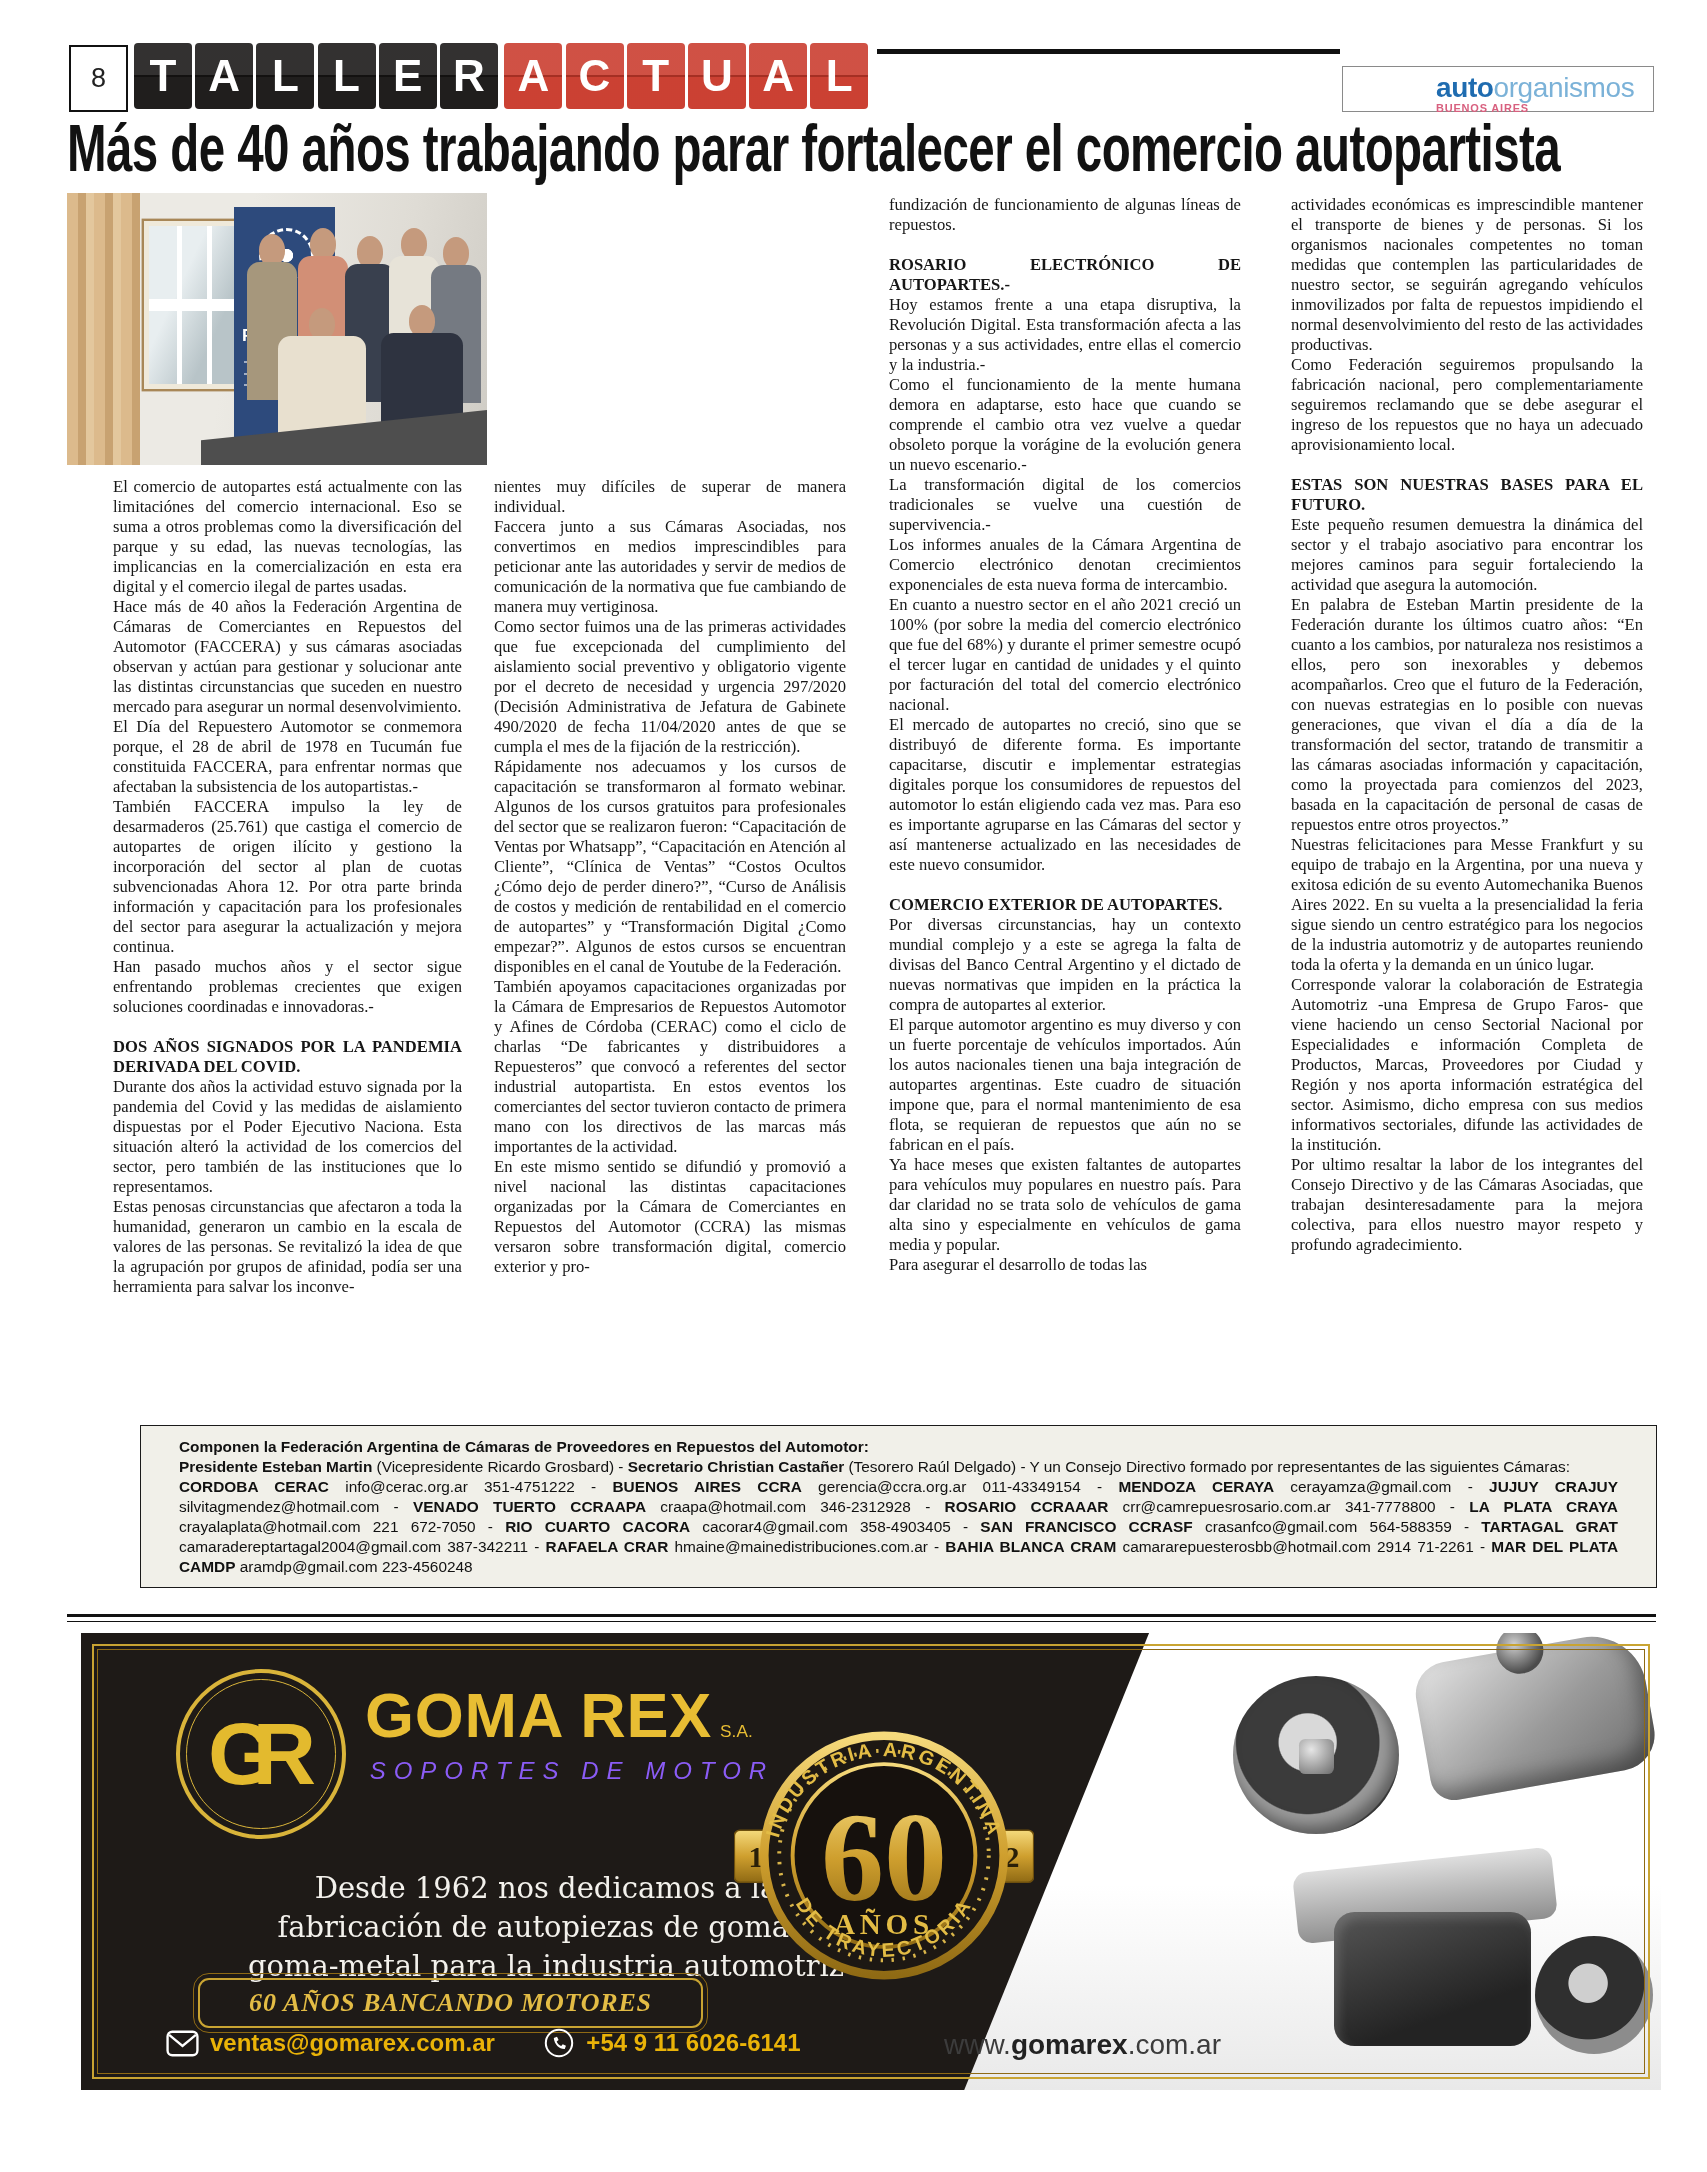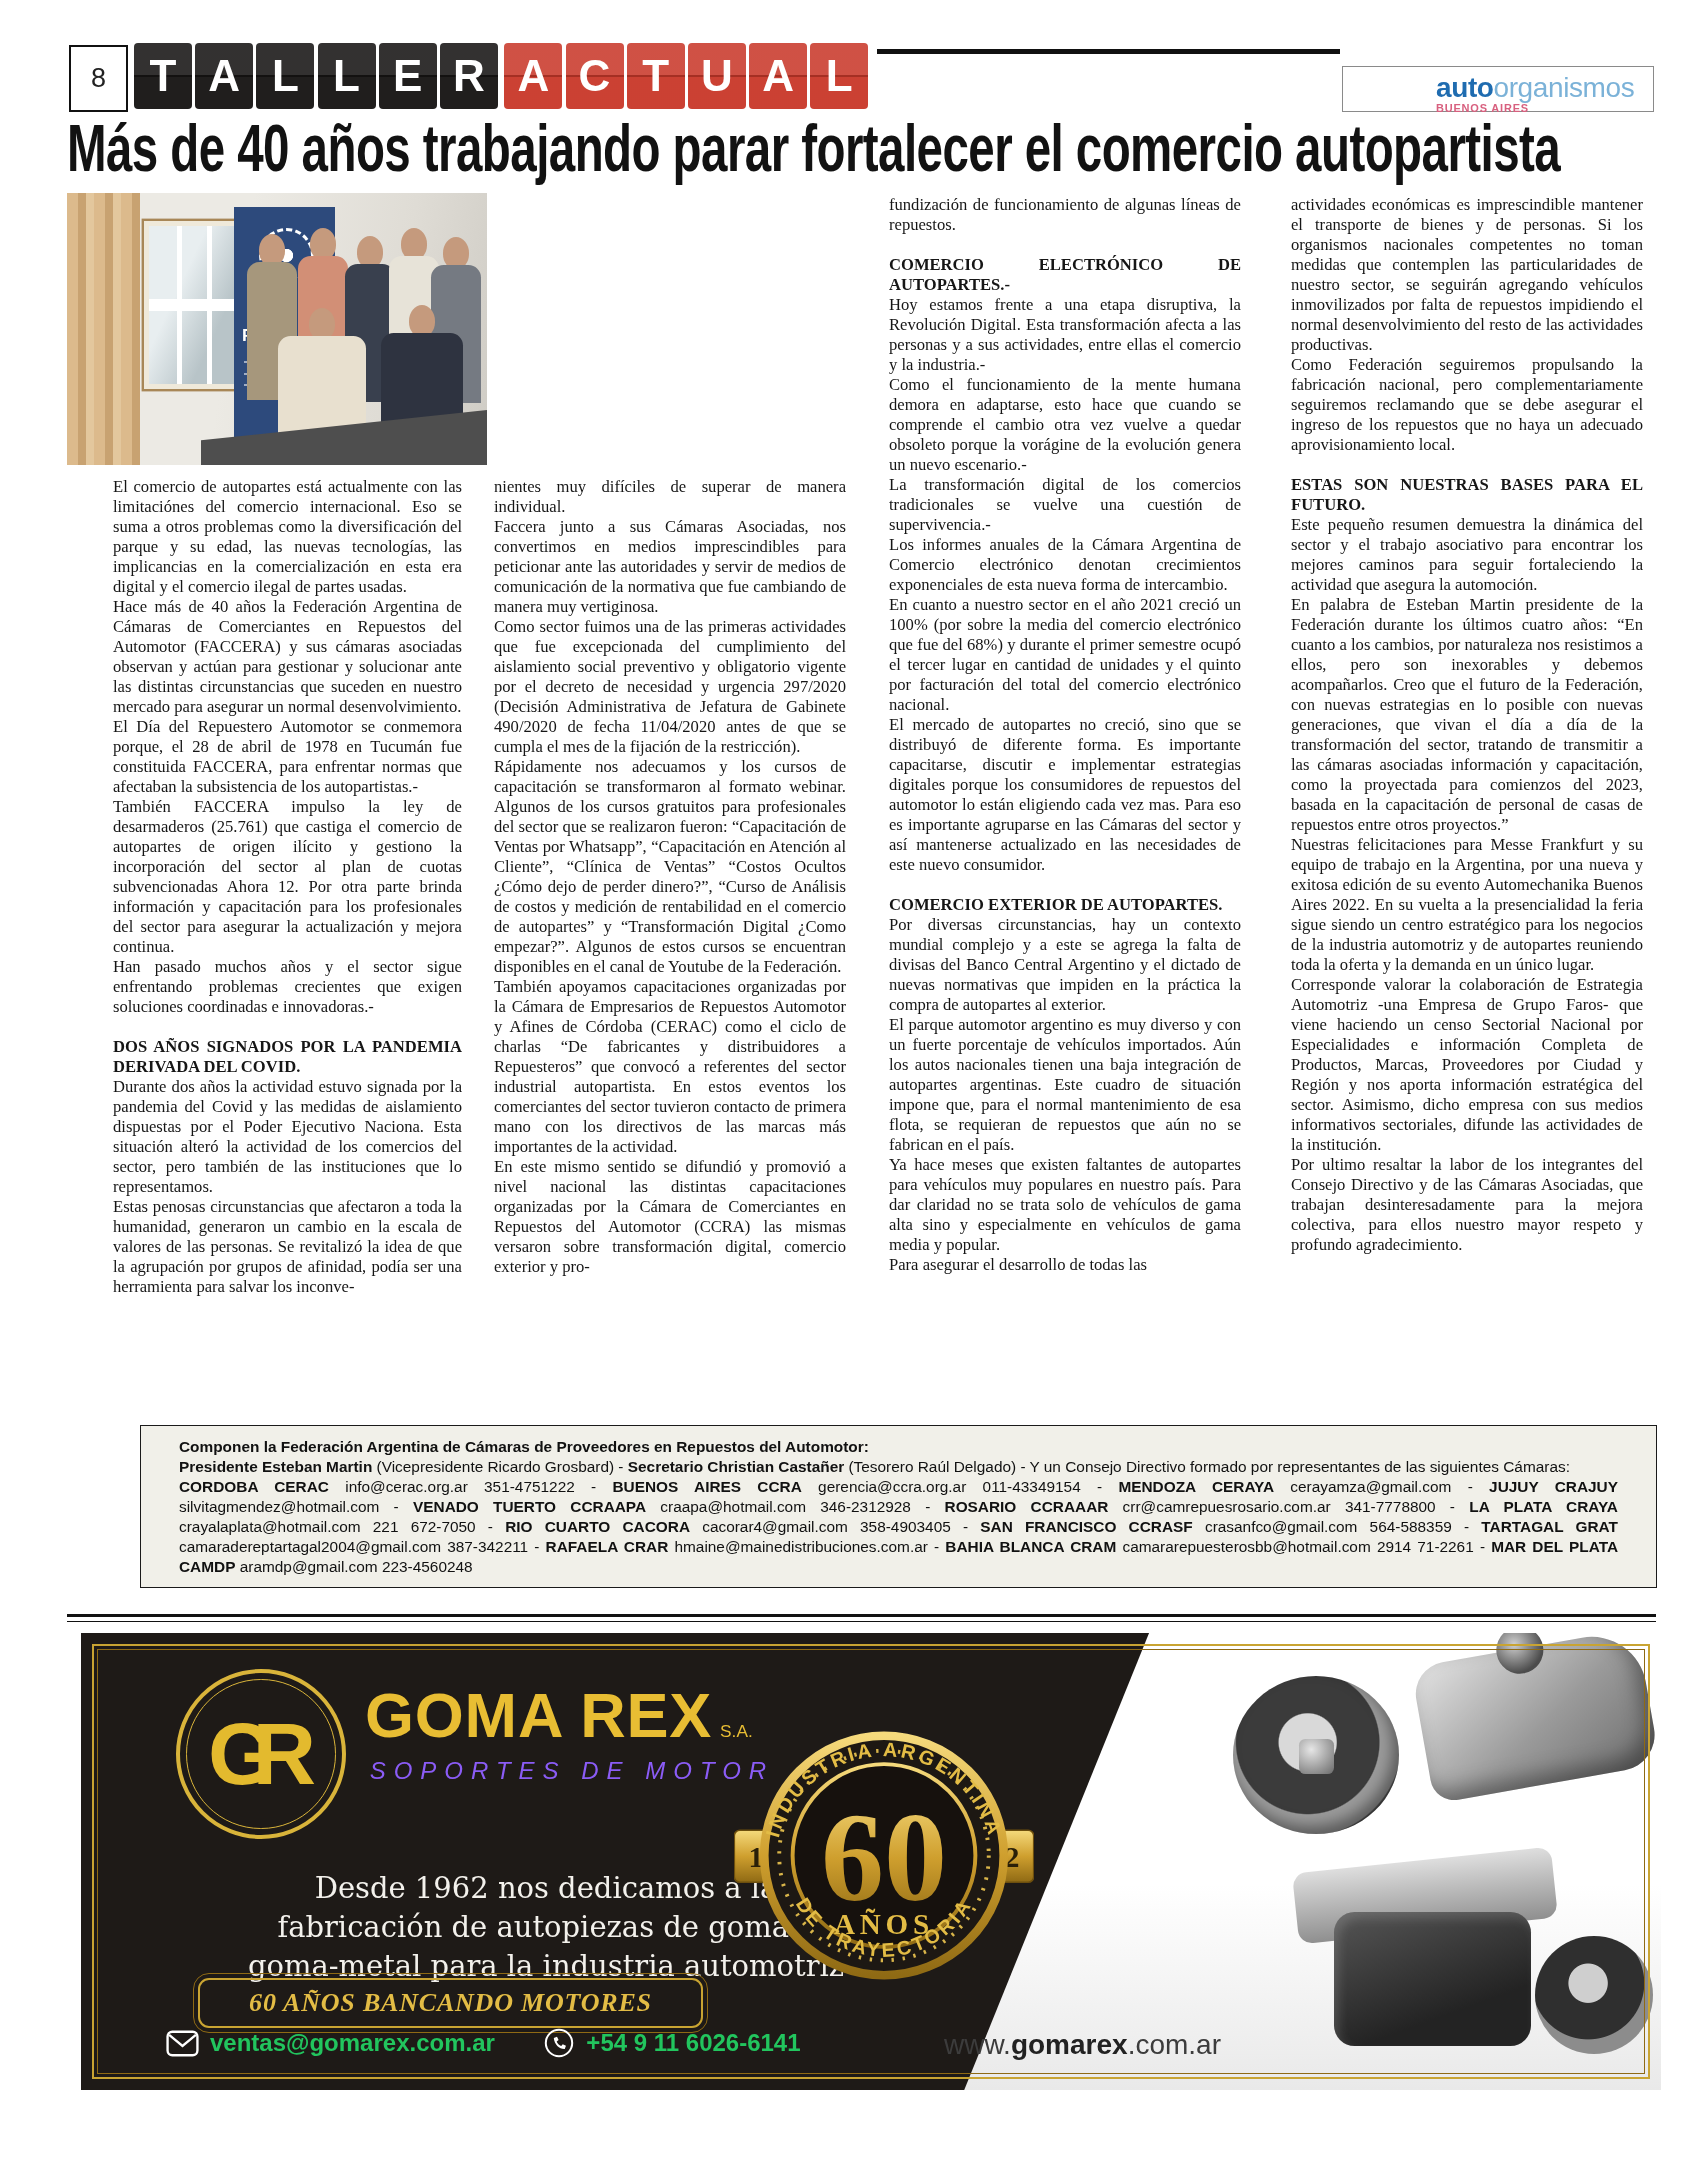--- a/index.html
+++ b/index.html
@@ -81,21 +81,21 @@
   .ad-slogan{position:absolute;left:55px;top:236px;width:820px;text-align:center;
              font-family:"DejaVu Serif",serif;color:#f3f1ec;font-size:29px;line-height:39px;}
   .ad-ribbon{position:absolute;left:117px;top:345px;width:501px;height:46px;border:2.4px solid #c9a432;border-radius:11px;
              outline:1.6px solid #8f6a14;outline-offset:4px;display:flex;align-items:center;justify-content:center;
              font-family:"Liberation Serif",serif;font-style:italic;font-weight:bold;font-size:26px;color:#e3bc45;letter-spacing:0.8px;}
   .badge{position:absolute;left:653px;top:61px;}
   .bt-year{font:bold 38px "Liberation Serif",serif;fill:#2a1f08;}
   .bt-arc{font:bold 25px "Liberation Sans",sans-serif;fill:#e3bc45;letter-spacing:4px;}
   .bt-big{font:bold 160px "Liberation Serif",serif;fill:url(#goldg);}
   .bt-anos{font:bold 37px "Liberation Serif",serif;fill:#e3bc45;letter-spacing:6px;}
-  .ad-contact{position:absolute;left:85px;top:394px;display:flex;align-items:center;gap:20.5px;color:#22c55e;}
+  .ad-contact{position:absolute;left:85px;top:394px;display:flex;align-items:center;gap:20.5px;color:#eab308;}
   .c-item{display:flex;align-items:center;gap:11px;font-size:24px;font-weight:bold;white-space:nowrap;}
   .c-item + .c-item{margin-left:28px;}
   .ad-web{position:absolute;left:863px;top:396px;font-size:28px;color:#3c3c3c;white-space:nowrap;}
   .ad-web .b{font-weight:bold;color:#222;}
 
   
   .part{position:absolute;}
   .pa{left:1340px;top:14px;width:229px;height:138px;background:linear-gradient(145deg,#e4e4e4,#9a9a9a 55%,#6d6d6d);
       border-radius:32px 55px 36px 24px;transform:rotate(-10deg);box-shadow:inset -8px -11px 20.5px rgba(0,0,0,.35);}
   .pa::before{content:"";position:absolute;left:87px;top:-22px;width:47px;height:47px;border-radius:50%;
@@ -181,21 +181,21 @@
   <section class="col col2">
       <p class="para">nientes muy difíciles de superar de manera individual.</p>
       <p class="para">Faccera junto a sus Cámaras Asociadas, nos convertimos en medios imprescindibles para peticionar ante las autoridades y servir de medios de comunicación de la normativa que fue cambiando de manera muy vertiginosa.</p>
       <p class="para">Como sector fuimos una de las primeras actividades que fue excepcionada del cumplimiento del aislamiento social preventivo y obligatorio vigente por el decreto de necesidad y urgencia 297/2020 (Decisión Administrativa de Jefatura de Gabinete 490/2020 de fecha 11/04/2020 antes de que se cumpla el mes de la fijación de la restricción).</p>
       <p class="para">Rápidamente nos adecuamos y los cursos de capacitación se transformaron al formato webinar. Algunos de los cursos gratuitos para profesionales del sector que se realizaron fueron: “Capacitación de Ventas por Whatsapp”, “Capacitación en Atención al Cliente”, “Clínica de Ventas” “Costos Ocultos ¿Cómo dejo de perder dinero?”, “Curso de Análisis de costos y medición de rentabilidad en el comercio de autopartes” y “Transformación Digital ¿Como empezar?”. Algunos de estos cursos se encuentran disponibles en el canal de Youtube de la Federación.</p>
       <p class="para">También apoyamos capacitaciones organizadas por la Cámara de Empresarios de Repuestos Automotor y Afines de Córdoba (CERAC) como el ciclo de charlas “De fabricantes y distribuidores a Repuesteros” que convocó a referentes del sector industrial autopartista. En estos eventos los comerciantes del sector tuvieron contacto de primera mano con los directivos de las marcas más importantes de la actividad.</p>
       <p class="para">En este mismo sentido se difundió y promovió a nivel nacional las distintas capacitaciones organizadas por la Cámara de Comerciantes en Repuestos del Automotor (CCRA) las mismas versaron sobre transformación digital, comercio exterior y pro-</p>
     </section>
   <section class="col col3">
       <p class="para">fundización de funcionamiento de algunas líneas de repuestos.</p>
-      <p class="subhead">COMERCIO ELECTRÓNICO DE AUTOPARTES.-</p>
+      <p class="subhead">ROSARIO ELECTRÓNICO DE AUTOPARTES.-</p>
       <p class="para">Hoy estamos frente a una etapa disruptiva, la Revolución Digital. Esta transformación afecta a las personas y a sus actividades, entre ellas el comercio y la industria.-</p>
       <p class="para">Como el funcionamiento de la mente humana demora en adaptarse, esto hace que cuando se comprende el cambio otra vez vuelve a quedar obsoleto porque la vorágine de la evolución genera un nuevo escenario.-</p>
       <p class="para">La transformación digital de los comercios tradicionales se vuelve una cuestión de supervivencia.-</p>
       <p class="para">Los informes anuales de la Cámara Argentina de Comercio electrónico denotan crecimientos exponenciales de esta nueva forma de intercambio.</p>
       <p class="para">En cuanto a nuestro sector en el año 2021 creció un 100% (por sobre la media del comercio electrónico que fue del 68%) y durante el primer semestre ocupó el tercer lugar en cantidad de unidades y el quinto por facturación del total del comercio electrónico nacional.</p>
       <p class="para">El mercado de autopartes no creció, sino que se distribuyó de diferente forma. Es importante capacitarse, discutir e implementar estrategias digitales porque los consumidores de repuestos del automotor lo están eligiendo cada vez mas. Para eso es importante agruparse en las Cámaras del sector y así mantenerse actualizado en las necesidades de este nuevo consumidor.</p>
       <p class="subhead">COMERCIO EXTERIOR DE AUTOPARTES.</p>
       <p class="para">Por diversas circunstancias, hay un contexto mundial complejo y a este se agrega la falta de divisas del Banco Central Argentino y el dictado de nuevas normativas que impiden en la práctica la compra de autopartes al exterior.</p>
       <p class="para">El parque automotor argentino es muy diverso y con un fuerte porcentaje de vehículos importados. Aún los autos nacionales tienen una baja integración de autopartes argentinas. Este cuadro de situación impone que, para el normal mantenimiento de esa flota, se requieran de repuestos que aún no se fabrican en el país.</p>
       <p class="para">Ya hace meses que existen faltantes de autopartes para vehículos muy populares en nuestro país. Para dar claridad no se trata solo de vehículos de gama alta sino y especialmente en vehículos de gama media y popular.</p>

